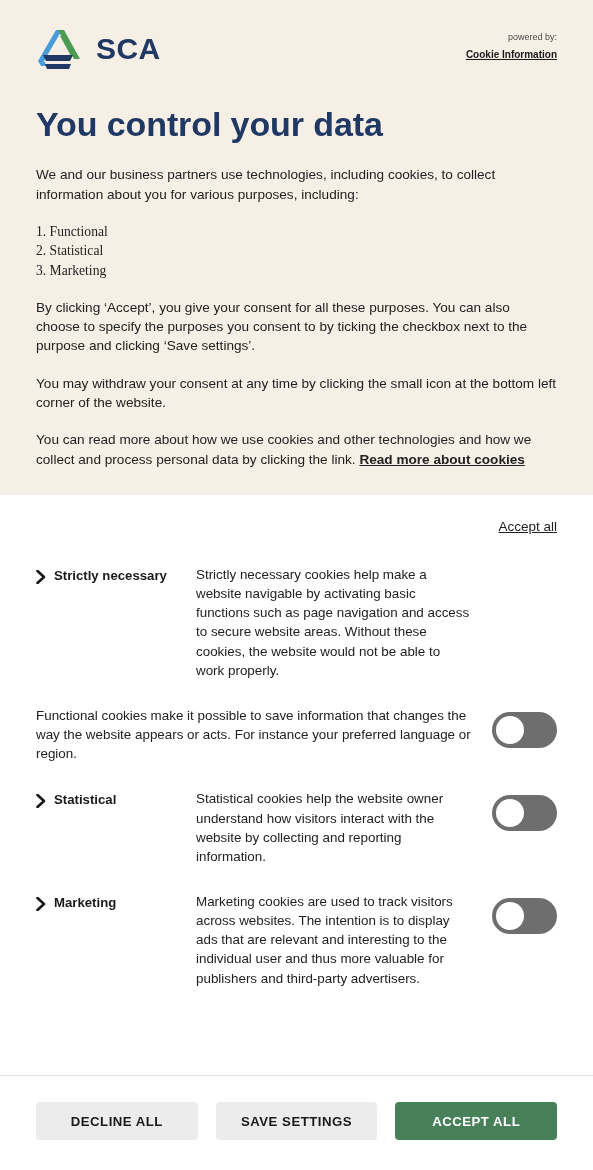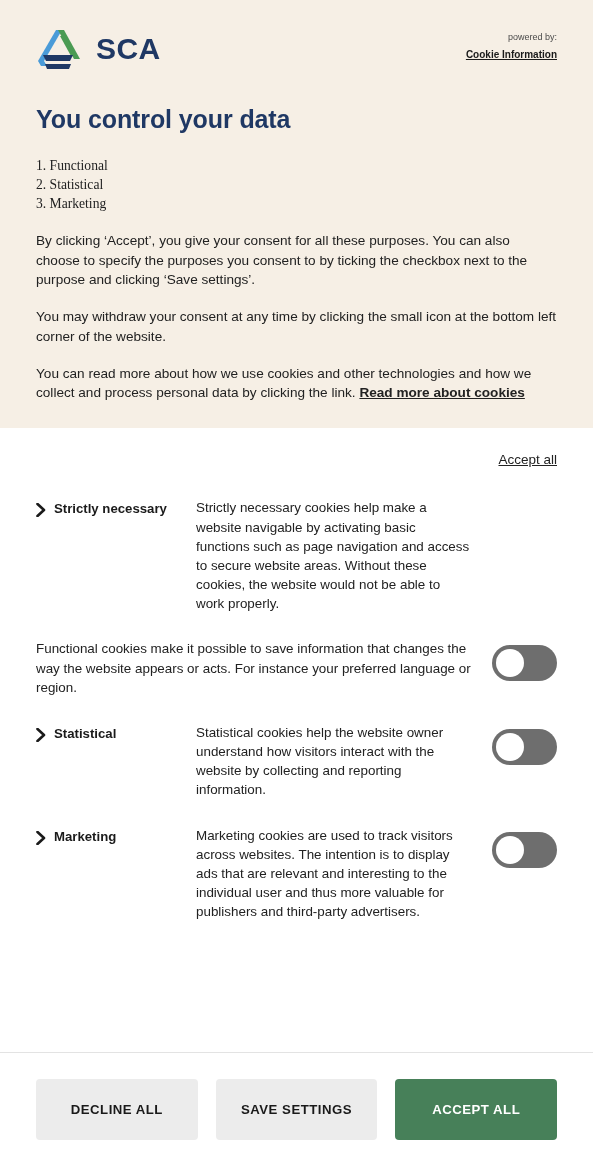--- a/index.html
+++ b/index.html
@@ -68,21 +68,21 @@
     font-weight: bold;
     color: #1a1a1a;
     text-decoration: underline;
     display: inline-block;
     margin-top: 1px;
     cursor: pointer;
     margin-left: 24px;
   }
 
   .headline {
-    font-size: 25px;
+    font-size: 34px;
     font-weight: bold;
     color: #1F3864;
     margin: 32px 0 22px 0;
     letter-spacing: -0.1px;
     line-height: 1.1;
   }
   .para {
     font-size: 13.6px;
     line-height: 1.42;
     color: #222222;
@@ -192,21 +192,21 @@
   }
   .footer {
     padding: 26px 36px 30px 36px;
     box-sizing: border-box;
     display: flex;
     gap: 18px;
     justify-content: space-between;
   }
   .btn {
     flex: 1 1 0;
-    height: 61px;
+    height: 38px;
     border: none;
     border-radius: 4px;
     font-family: "Liberation Sans", sans-serif;
     font-size: 13.2px;
     font-weight: bold;
     letter-spacing: 0.5px;
     cursor: pointer;
     display: flex;
     align-items: center;
     justify-content: center;
@@ -246,20 +246,21 @@
         <span class="logo-word">SCA</span>
       </div>
       <div class="powered">
         <span class="powered-label">powered by:</span>
         <span class="powered-name">Cookie Information</span>
       </div>
     </div>
 
     <h1 class="headline">You control your data</h1>
 
+    <p class="para">We and our business partners use technologies, including cookies, to collect information about you for various purposes, including:</p>
 
     <div class="purpose-list">
       <div>1. Functional</div>
       <div>2. Statistical</div>
       <div>3. Marketing</div>
     </div>
 
     <p class="para">By clicking ‘Accept’, you give your consent for all these purposes. You can also choose to specify the purposes you consent to by ticking the checkbox next to the purpose and clicking ‘Save settings’.</p>
     <p class="para">You may withdraw your consent at any time by clicking the small icon at the bottom left corner of the website.</p>
     <p class="para"><span>You can read more about how we use cookies and other technologies and how we collect and process personal data by clicking the link.</span> <span class="readmore-link">Read more about cookies</span></p>

